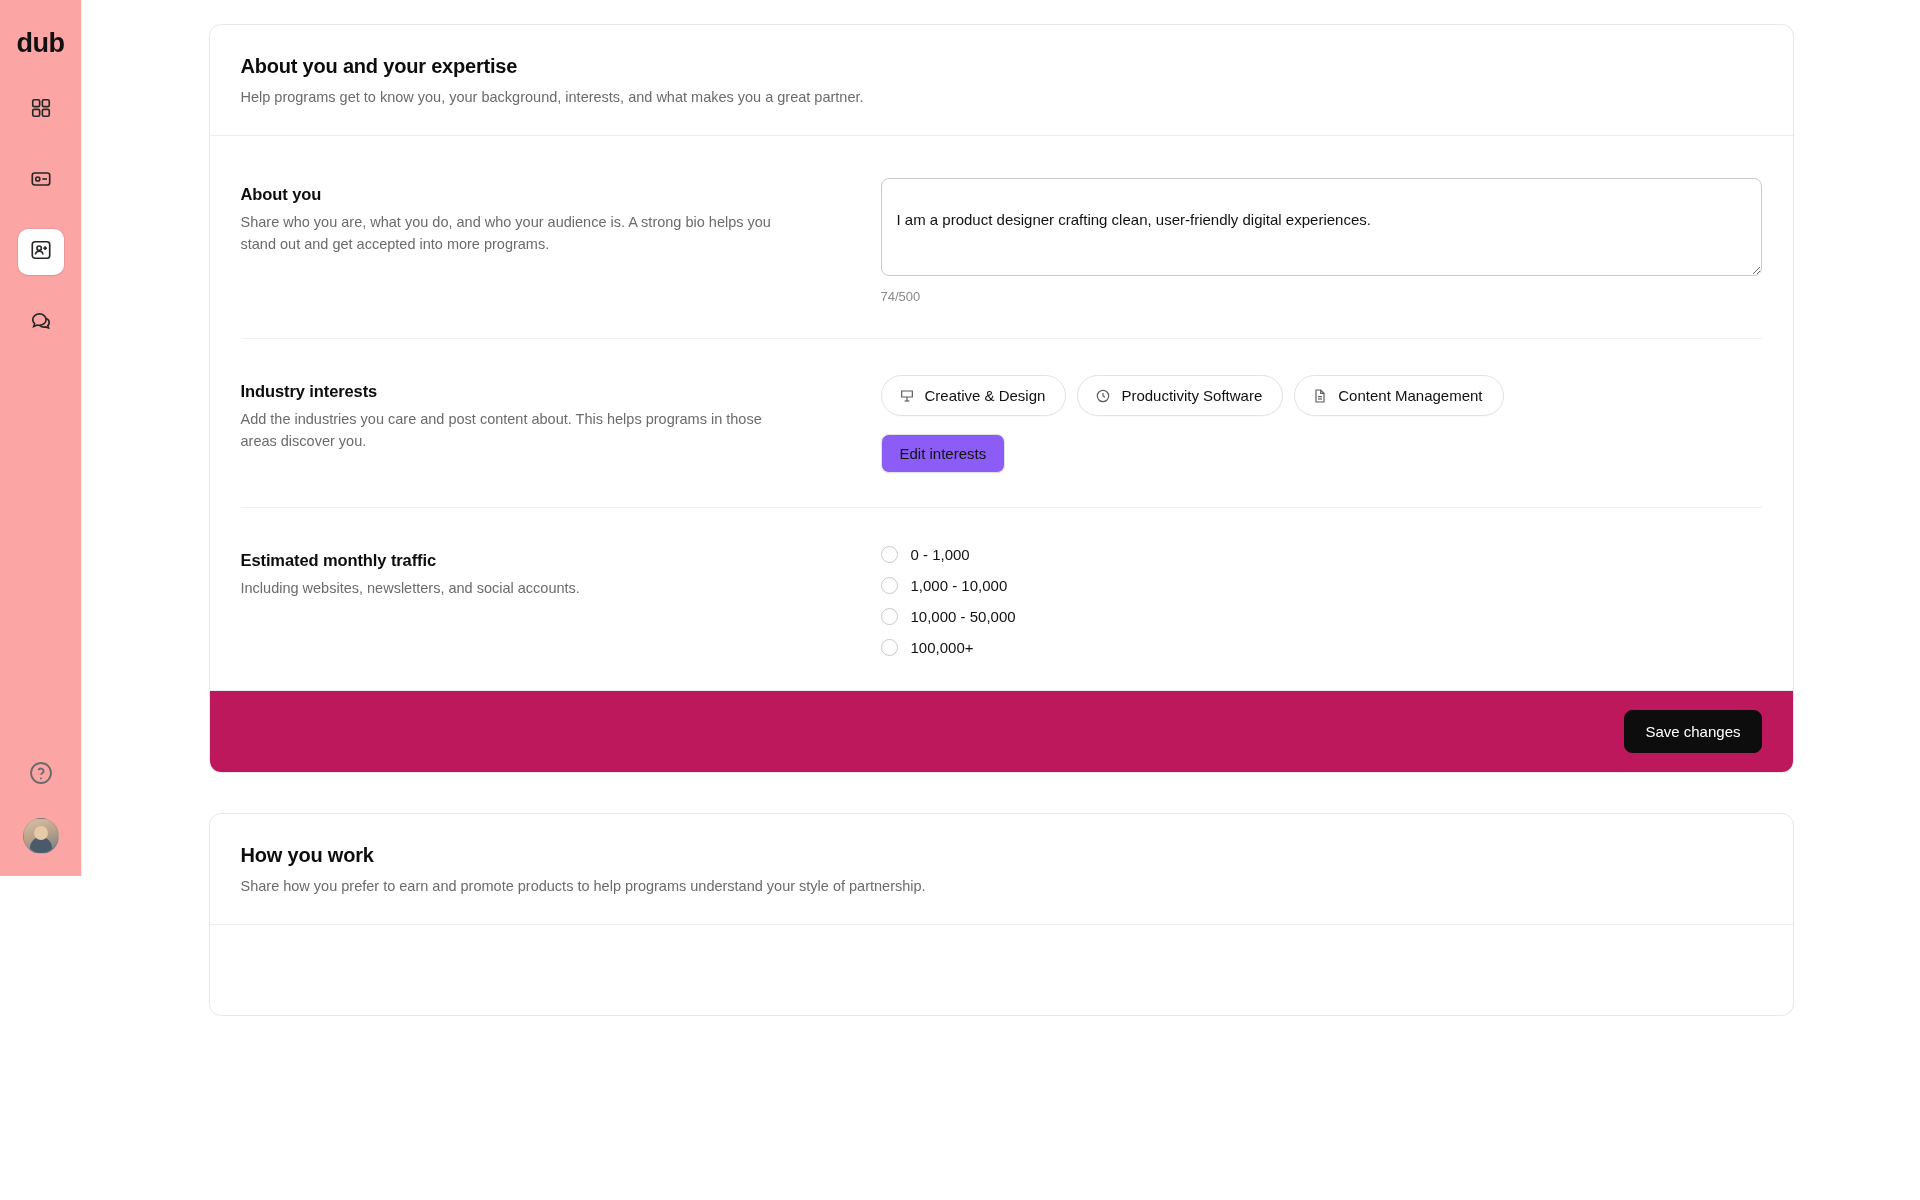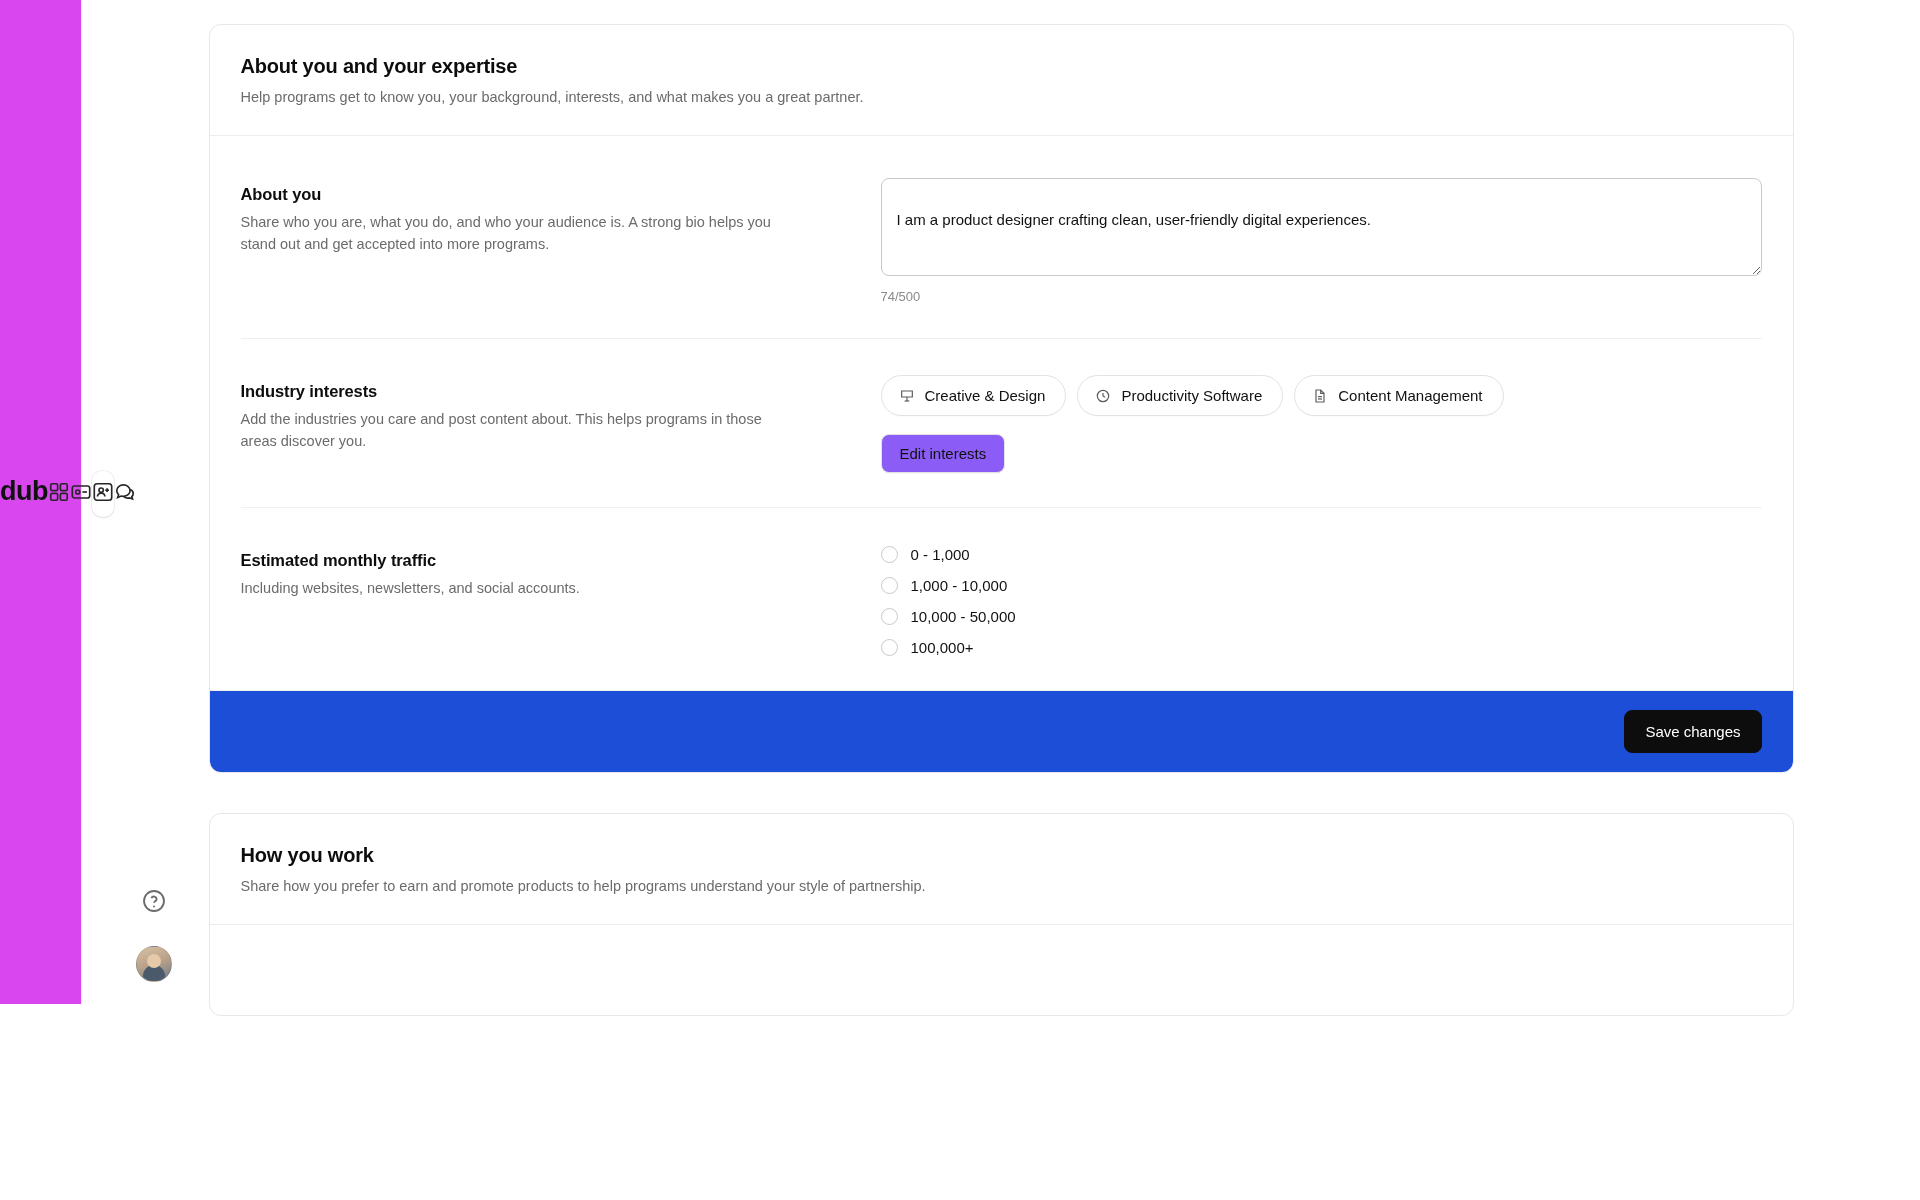--- a/index.html
+++ b/index.html
@@ -17,24 +17,25 @@
   .app {
     display: flex;
     width: 1920px;
     height: 1200px;
   }
 
   
   .sidebar {
     width: 82px;
     min-width: 82px;
-    height: 1004px;
-    background: #d946ef;
+    height: 876px;
+    background: #fca5a5;
     border-right: 1px solid #ededed;
     display: flex;
+    flex-direction: column;
     align-items: center;
     padding-top: 30px;
     padding-bottom: 22px;
     position: relative;
   }
   .logo {
     font-size: 27px;
     font-weight: 700;
     letter-spacing: -0.5px;
     color: #111111;
@@ -255,21 +256,21 @@
     width: 17px;
     height: 17px;
     border-radius: 50%;
     border: 1.5px solid #c9c9c9;
     background: #fff;
     flex: none;
   }
 
   .card-foot {
     border-top: 1px solid #ededed;
-    background: #1d4ed8;
+    background: #be185d;
     padding: 19px 31px;
     display: flex;
     justify-content: flex-end;
   }
 
   .divider { height: 1px; background: #f0f0f0; }
 </style>
 </head>
 <body>
 

